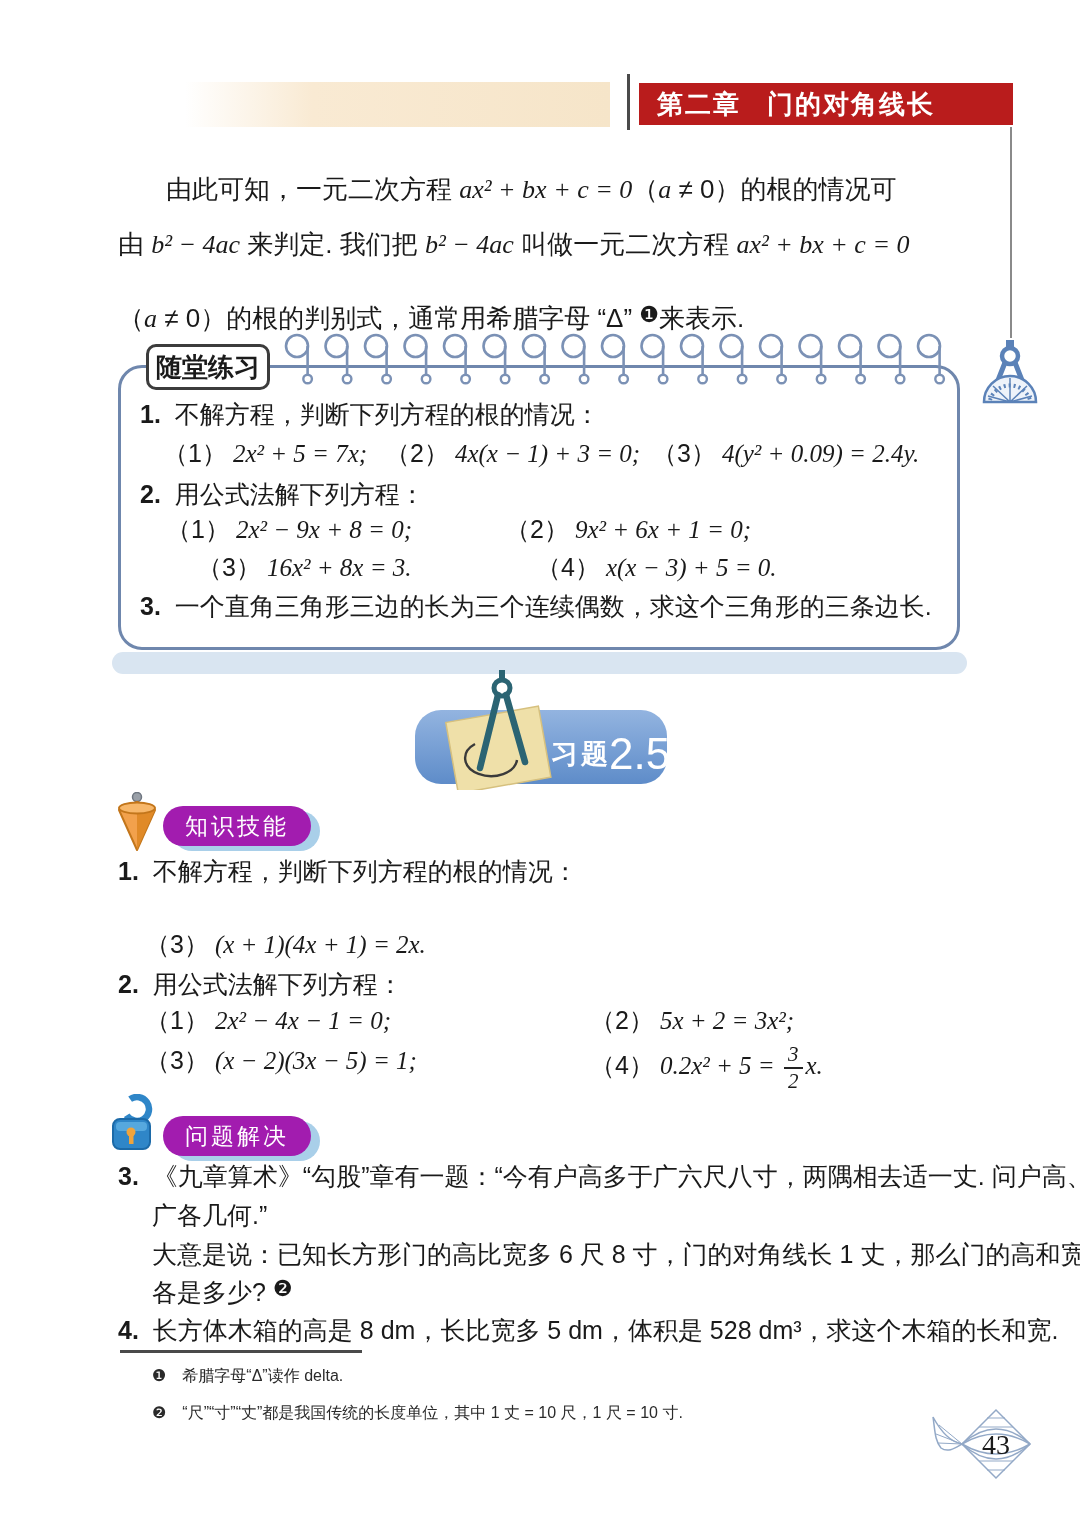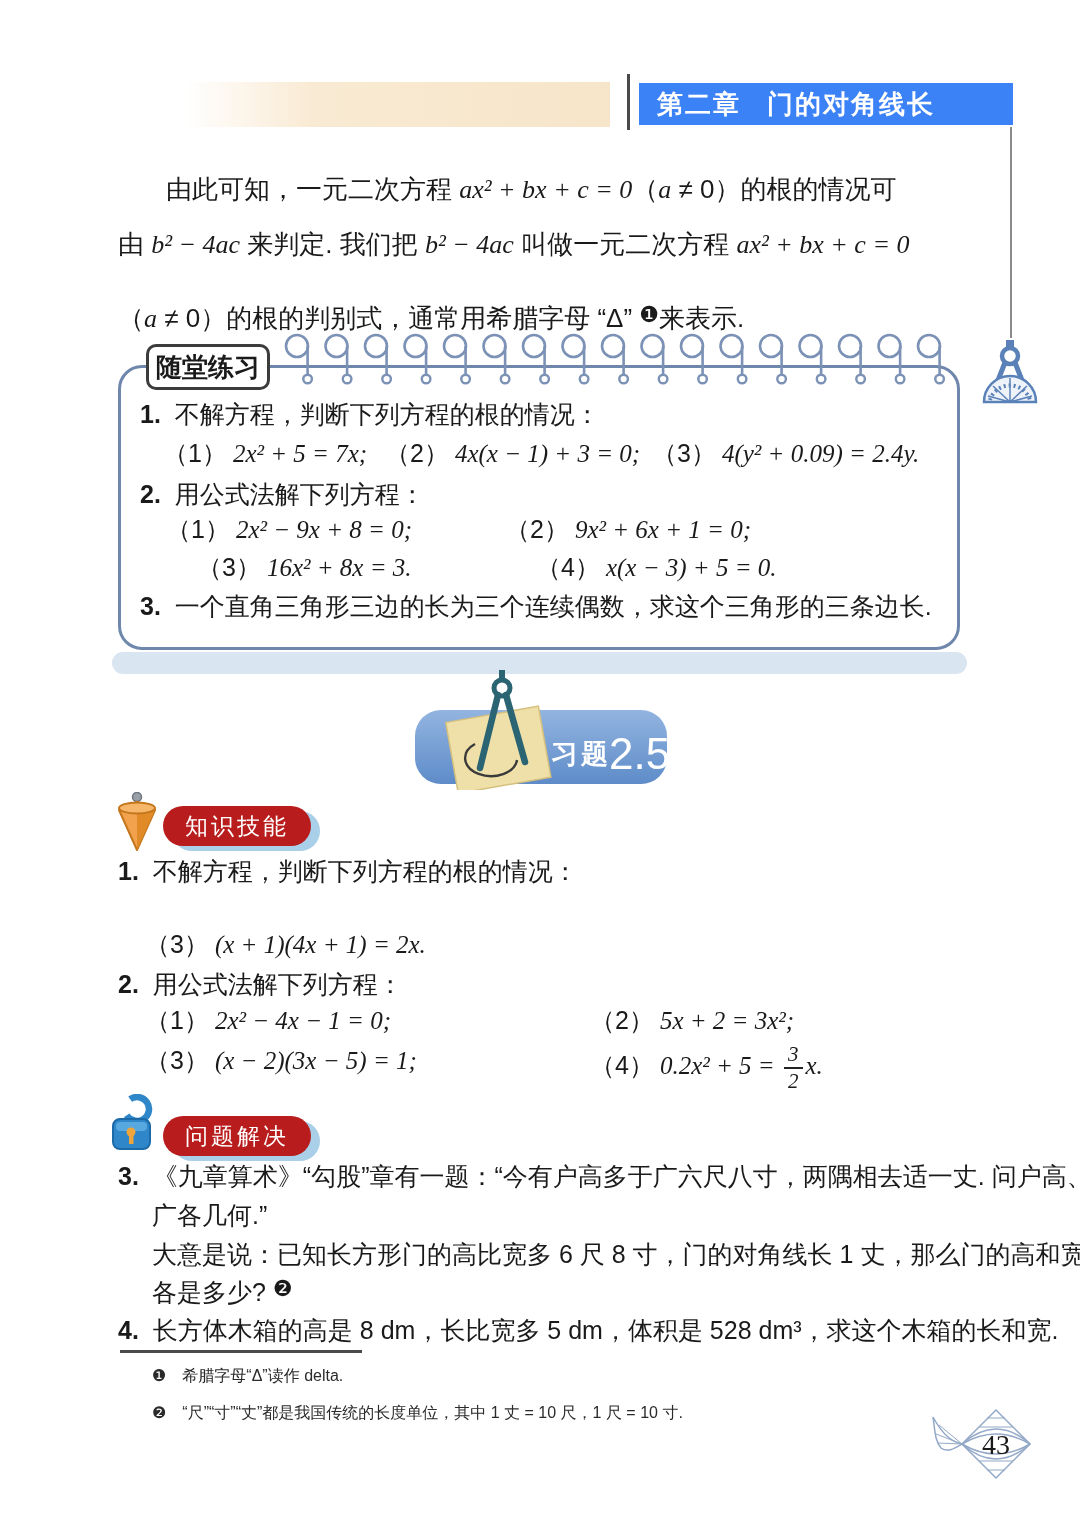--- a/index.html
+++ b/index.html
@@ -7,21 +7,21 @@
   .page {
     position:relative; width:1080px; height:1531px; background:#ffffff;
     font-family:"Liberation Sans", sans-serif; color:#1a1a1a; overflow:hidden;
     margin:0 auto;
   }
   
   .cream-bar { position:absolute; left:185px; top:82px; width:425px; height:45px;
     background:linear-gradient(90deg, rgba(250,238,221,0) 0%, #f9ead3 30%, #f6e5c9 100%); }
   .hdr-sep { position:absolute; left:627px; top:74px; width:3px; height:56px; background:#4a4a4a; }
   .chapter-banner { position:absolute; left:639px; top:83px; width:374px; height:42px;
-    background:#3b82f6; color:#fff; display:flex; align-items:center; padding-left:18px;
+    background:#b91c1c; color:#fff; display:flex; align-items:center; padding-left:18px;
     font-size:26px; font-weight:bold; letter-spacing:2px; }
   .chapter-banner .gap { width:26px; }
   .hang-line { position:absolute; left:1010px; top:127px; width:2px; height:211px; background:#8a8a8a; }
   .protractor-svg { position:absolute; left:978px; top:340px; }
 
   
   .iline { position:absolute; left:118px; width:860px; height:40px; font-size:26px;
     white-space:nowrap; line-height:38px; }
   .il1 { top:170px; padding-left:48px; }
   .il2 { top:225px; }
@@ -43,21 +43,21 @@
   .qno { font-weight:bold; margin-right:14px; }
   .row { position:absolute; left:0; top:0; width:1080px; height:40px; }
   .eqitem { position:absolute; white-space:nowrap; font-size:25px; }
   .pn { margin-right:6px; }
   .eq { font-family:"Liberation Serif", serif; font-style:italic; font-size:25px; }
 
   
   .exbanner-svg { position:absolute; left:413px; top:668px; }
 
   
-  .pill { position:absolute; height:40px; border-radius:20px; background:#b91c1c; color:#fff;
+  .pill { position:absolute; height:40px; border-radius:20px; background:#a21caf; color:#fff;
     font-size:23px; letter-spacing:3px; display:flex; align-items:center; justify-content:center;
     padding:0 22px; box-shadow:9px 5px 0 0 #a9cfe9; z-index:2; white-space:nowrap; }
   .skills-pill { left:163px; top:806px; }
   .solving-pill { left:163px; top:1116px; }
   .top-icon-svg { position:absolute; left:114px; top:792px; z-index:3; }
   .lock-icon-svg { position:absolute; left:108px; top:1094px; z-index:3; }
 
   
   .frac { display:inline-block; vertical-align:-0.55em; text-align:center; line-height:1; margin:0 3px; }
   .fnum { display:block; padding:0 4px 2px; border-bottom:2px solid #222; font-size:21px; }

